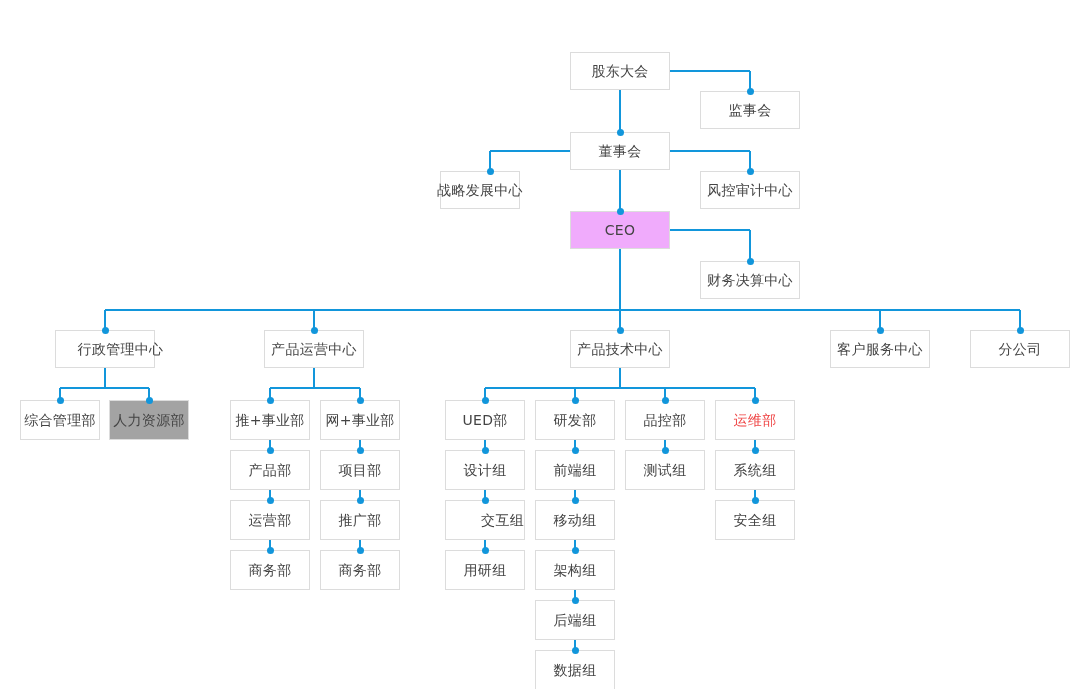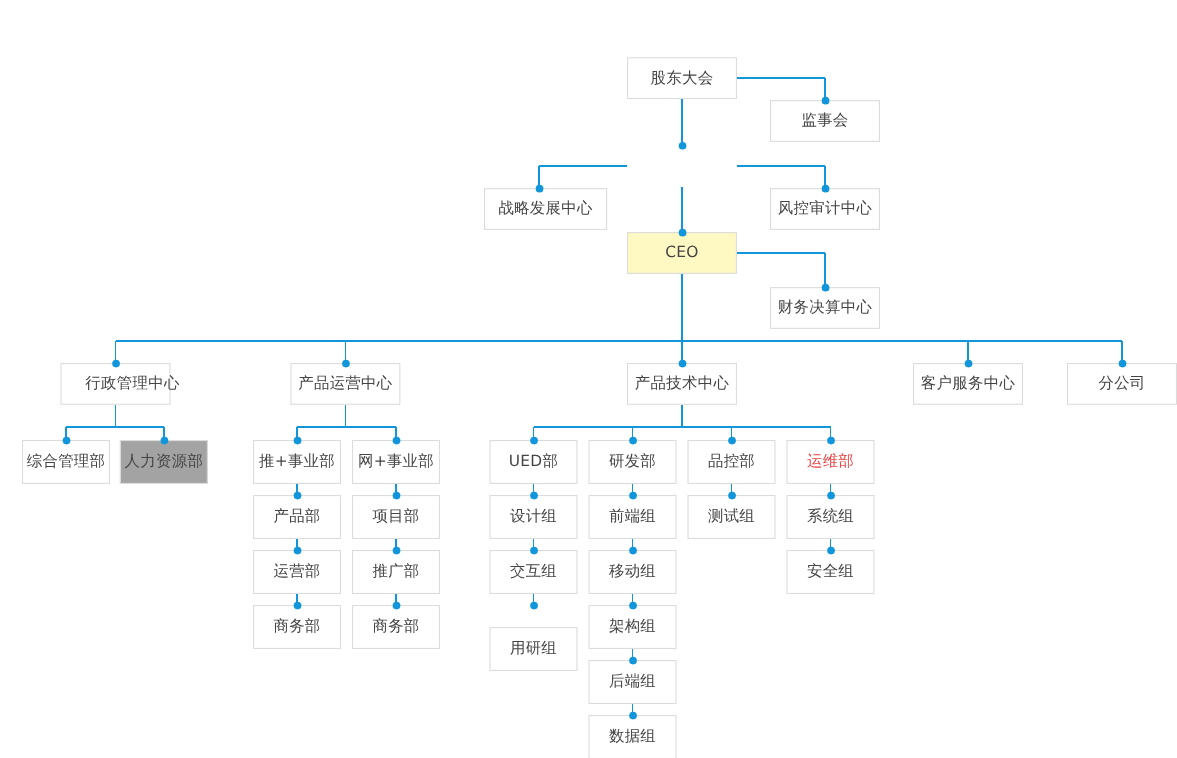--- a/index.html
+++ b/index.html
@@ -119,27 +119,30 @@
       <line x1="665" y1="440" x2="665" y2="450" stroke="#1296db" stroke-width="1.6" shape-rendering="crispEdges"></line>
       <line x1="755" y1="440" x2="755" y2="450" stroke="#1296db" stroke-width="1.6" shape-rendering="crispEdges"></line>
       <line x1="755" y1="490" x2="755" y2="500" stroke="#1296db" stroke-width="1.6" shape-rendering="crispEdges"></line>
     </svg>
 <div class="node" style="left: 570px; top: 52px; width: 100px; height: 38px; border-color: rgb(220, 220, 220); background: rgb(255, 255, 255); color: rgb(68, 68, 68);">
       <span class="node-label">股东大会</span>
     </div>
     <div class="node" style="left: 700px; top: 91px; width: 100px; height: 38px; border-color: rgb(220, 220, 220); background: rgb(255, 255, 255); color: rgb(68, 68, 68);">
       <span class="node-label">监事会</span>
     </div>
-    <div class="node" style="left: 440px; top: 171px; width: 112px; height: 38px; border-color: rgb(220, 220, 220); background: rgb(255, 255, 255); color: rgb(68, 68, 68); align-items: center;">
+    <div class="node" style="left: 570px; top: 132px; width: 100px; height: 38px; border-color: rgb(220, 220, 220); background: rgb(255, 255, 255); color: rgb(68, 68, 68);">
+      <span class="node-label">董事会</span>
+    </div>
+    <div class="node" style="left: 440px; top: 171px; width: 80px; height: 38px; border-color: rgb(220, 220, 220); background: rgb(255, 255, 255); color: rgb(68, 68, 68); align-items: center;">
       <span class="node-label">战略发展中心</span>
     </div>
     <div class="node" style="left: 700px; top: 171px; width: 100px; height: 38px; border-color: rgb(220, 220, 220); background: rgb(255, 255, 255); color: rgb(68, 68, 68);">
       <span class="node-label">风控审计中心</span>
     </div>
-    <div class="node" style="left: 570px; top: 211px; width: 100px; height: 38px; border-color: rgb(220, 220, 220); background: #fef9c3; color: rgb(68, 68, 68); justify-content: center;">
+    <div class="node" style="left: 570px; top: 211px; width: 100px; height: 38px; border-color: rgb(220, 220, 220); background: #f0abfc; color: rgb(68, 68, 68); justify-content: center;">
       <span class="node-label">CEO</span>
     </div>
     <div class="node" style="left: 700px; top: 261px; width: 100px; height: 38px; border-color: rgb(220, 220, 220); background: rgb(255, 255, 255); color: rgb(68, 68, 68);">
       <span class="node-label">财务决算中心</span>
     </div>
     <div class="node" style="left: 55px; top: 330px; width: 100px; height: 38px; border-color: rgb(220, 220, 220); background: rgb(255, 255, 255); color: rgb(68, 68, 68); padding-left: 31px;">
       <span class="node-label">行政管理中心</span>
     </div>
     <div class="node" style="left: 264px; top: 330px; width: 100px; height: 38px; border-color: rgb(220, 220, 220); background: rgb(255, 255, 255); color: rgb(68, 68, 68);">
       <span class="node-label">产品运营中心</span>
@@ -182,24 +185,24 @@
     </div>
     <div class="node" style="left: 320px; top: 550px; width: 80px; height: 40px; border-color: rgb(220, 220, 220); background: rgb(255, 255, 255); color: rgb(68, 68, 68);">
       <span class="node-label">商务部</span>
     </div>
     <div class="node" style="left: 445px; top: 400px; width: 80px; height: 40px; border-color: rgb(220, 220, 220); background: rgb(255, 255, 255); color: rgb(68, 68, 68);">
       <span class="node-label">UED部</span>
     </div>
     <div class="node" style="left: 445px; top: 450px; width: 80px; height: 40px; border-color: rgb(220, 220, 220); background: rgb(255, 255, 255); color: rgb(68, 68, 68);">
       <span class="node-label">设计组</span>
     </div>
-    <div class="node" style="left: 445px; top: 500px; width: 80px; height: 40px; border-color: rgb(220, 220, 220); background: rgb(255, 255, 255); color: rgb(68, 68, 68);">
+    <div class="node" style="left: 445px; top: 500px; width: 80px; height: 40px; border-color: rgb(220, 220, 220); background: rgb(255, 255, 255); color: rgb(68, 68, 68); justify-content: flex-end;">
       <span class="node-label">交互组</span>
     </div>
-    <div class="node" style="left: 445px; top: 550px; width: 80px; height: 40px; border-color: rgb(220, 220, 220); background: rgb(255, 255, 255); color: rgb(68, 68, 68); margin-top: 20px;">
+    <div class="node" style="left: 445px; top: 550px; width: 80px; height: 40px; border-color: rgb(220, 220, 220); background: rgb(255, 255, 255); color: rgb(68, 68, 68);">
       <span class="node-label">用研组</span>
     </div>
     <div class="node" style="left: 535px; top: 400px; width: 80px; height: 40px; border-color: rgb(220, 220, 220); background: rgb(255, 255, 255); color: rgb(68, 68, 68);">
       <span class="node-label">研发部</span>
     </div>
     <div class="node" style="left: 535px; top: 450px; width: 80px; height: 40px; border-color: rgb(220, 220, 220); background: rgb(255, 255, 255); color: rgb(68, 68, 68);">
       <span class="node-label">前端组</span>
     </div>
     <div class="node" style="left: 535px; top: 500px; width: 80px; height: 40px; border-color: rgb(220, 220, 220); background: rgb(255, 255, 255); color: rgb(68, 68, 68);">
       <span class="node-label">移动组</span>

